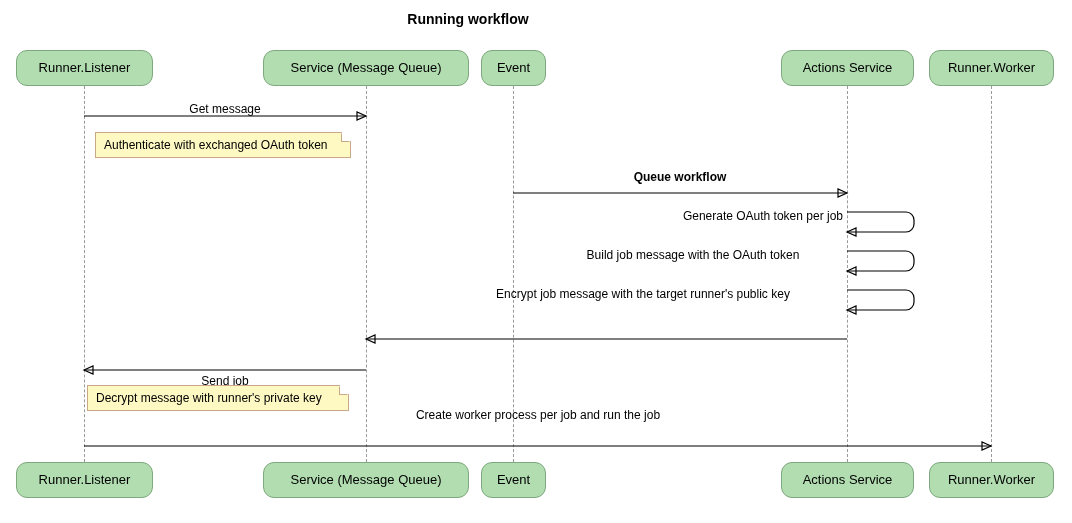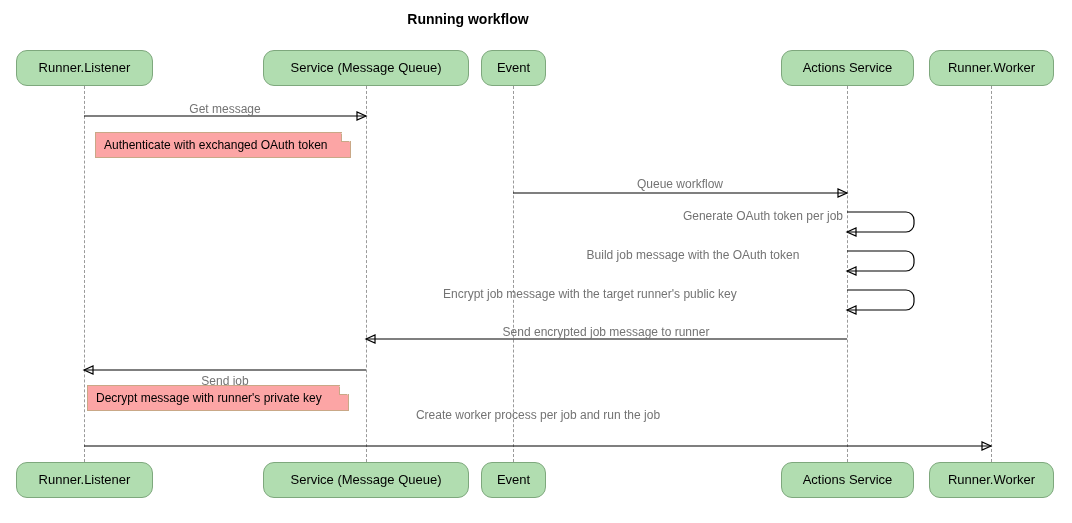--- a/index.html
+++ b/index.html
@@ -43,21 +43,21 @@
     white-space: nowrap;
   }
   .lifeline-line {
     position: absolute;
     width: 0;
     border-left: 1px dashed #9a9a9a;
   }
   .note {
     position: absolute;
     box-sizing: border-box;
-    background: #fca5a5;
+    background: #fef9c3;
     border: 1px solid #c9a887;
     font-size: 12px;
     color: #000;
     padding: 5px 8px 5px 8px;
     white-space: nowrap;
   }
   .note::after {
     content: "";
     position: absolute;
     top: 0;
@@ -74,21 +74,21 @@
     width: 9px;
     height: 9px;
     border-left: 1px solid #c9a887;
     border-bottom: 1px solid #c9a887;
     background: #ffffff;
     transform: none;
   }
   .msg-label {
     position: absolute;
     font-size: 12px;
-    color: #737373;
+    color: #000000;
     white-space: nowrap;
     text-align: center;
   }
   svg.arrows {
     position: absolute;
     top: 0;
     left: 0;
     width: 1072px;
     height: 523px;
     overflow: visible;
@@ -145,25 +145,24 @@
     <path d="M366,339 L375,335 L375,343 Z" fill="#000"></path>
 
     <line x1="366" y1="370" x2="84" y2="370"></line>
     <path d="M84,370 L93,366 L93,374 Z" fill="#000"></path>
 
     <line x1="84" y1="446" x2="991" y2="446"></line>
     <path d="M991,446 L982,442 L982,450 Z" fill="#000"></path>
   </svg>
 
   <div class="msg-label" style="left:125px; top:102px; width:200px;">Get message</div>
-  <div class="msg-label" style="left:580px; top:177px; width:200px;">Queue workflow</div>
+  <div class="msg-label" style="left:580px; top:170px; width:200px;font-weight:bold;">Queue workflow</div>
   <div class="msg-label" style="left:593px; top:209px; width:250px; text-align:right;">Generate OAuth token per job</div>
   <div class="msg-label" style="left:543px; top:248px; width:300px; text-align:center;">Build job message with the OAuth token</div>
-  <div class="msg-label" style="left:443px; top:287px; width:400px; text-align:left;">Encrypt job message with the target runner's public key</div>
-  <div class="msg-label" style="left:456px; top:325px; width:300px;">Send encrypted job message to runner</div>
+  <div class="msg-label" style="left:443px; top:287px; width:400px; text-align:center;">Encrypt job message with the target runner's public key</div>
   <div class="msg-label" style="left:125px; top:356px; width:200px;margin-top:18px;">Send job</div>
   <div class="msg-label" style="left:388px; top:408px; width:300px;">Create worker process per job and run the job</div>
 
   <div class="note" style="left:95px; top:132px; width:256px;">
     <span class="fold"></span>
     <span>Authenticate with exchanged OAuth token</span>
   </div>
   <div class="note" style="left:87px; top:385px; width:262px;">
     <span class="fold"></span>
     <span>Decrypt message with runner's private key</span>

